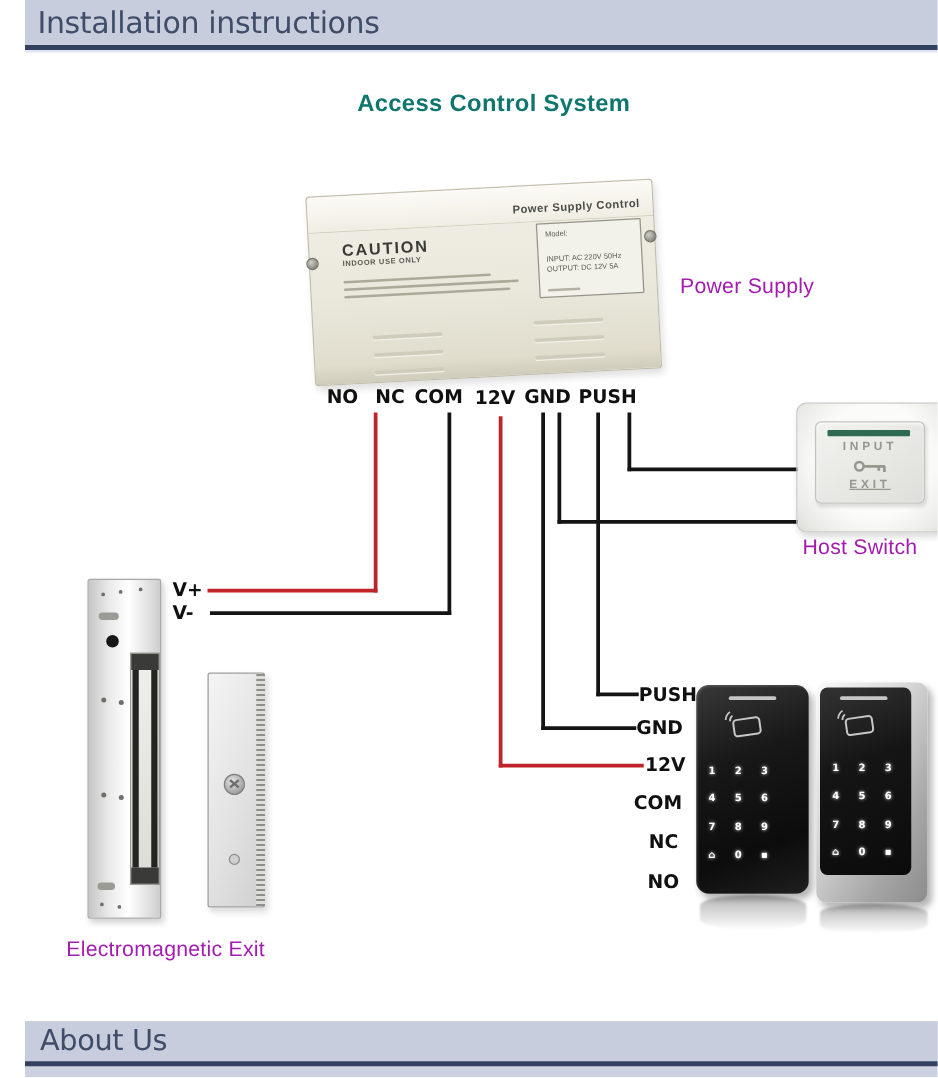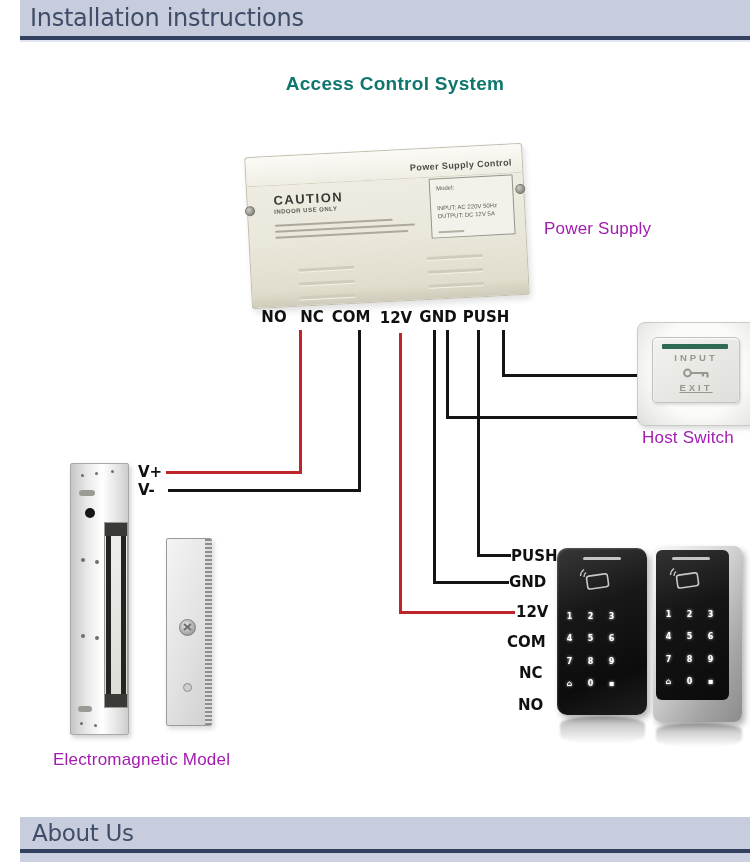--- a/index.html
+++ b/index.html
@@ -193,21 +193,21 @@
       <div class="cap" style="bottom:0;"></div>
       <div class="rail" style="left:1px;"></div>
       <div class="rail" style="right:1px;"></div>
     </div>
   </div>
   <div class="armature">
     <div class="arm-edge"></div>
     <div class="arm-screw"></div>
     <div class="arm-hole"></div>
   </div>
-  <div class="abs caption" style="left:33px;top:750px;">Electromagnetic Model</div>
+  <div class="abs caption" style="left:33px;top:750px;">Electromagnetic Exit</div>
 
   <div class="klab" style="left:491px;top:547px;">PUSH</div>
   <div class="klab" style="left:489px;top:573px;">GND</div>
   <div class="klab" style="left:496px;top:603px;">12V</div>
   <div class="klab" style="left:487px;top:633px;">COM</div>
   <div class="klab" style="left:499px;top:664px;">NC</div>
   <div class="klab" style="left:498px;top:696px;">NO</div>
 
   <div class="keypad-left">
     <div class="kp-strip" style="left:26px;top:9px;width:38px;"></div>

